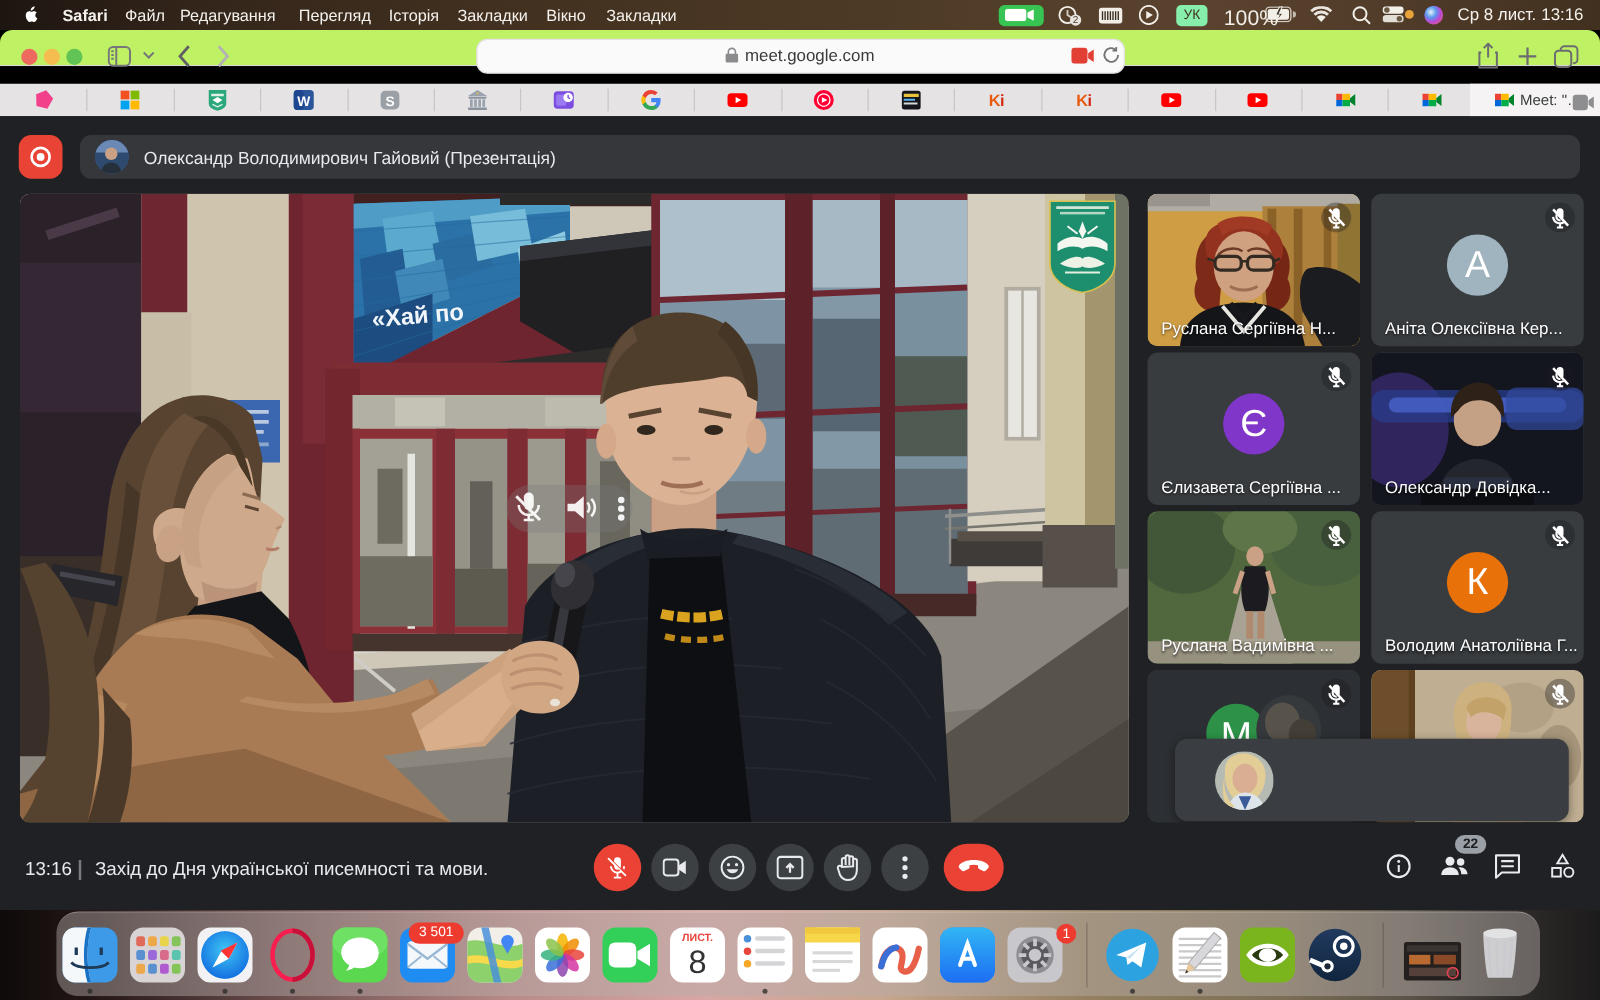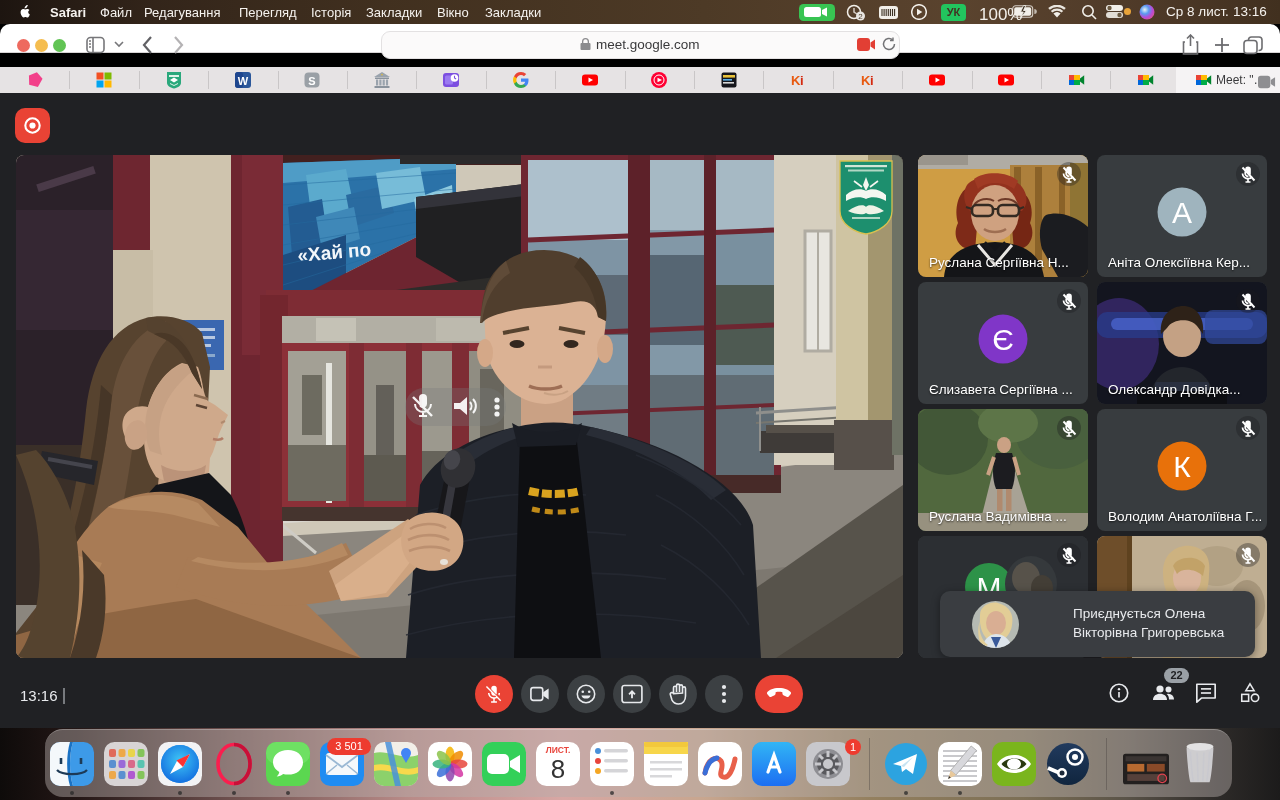--- a/index.html
+++ b/index.html
@@ -9,21 +9,21 @@
   .abs { position:absolute; }
 
   
   #menubar { position:absolute; left:0; top:0; width:1280px; height:24px;
     background:linear-gradient(90deg,#1d1510 0%,#33251a 12%,#41301f 30%,#4d3a26 55%,#5a432e 75%,#503b29 88%,#41301f 100%);
     color:#f5f2ee; font-size:13px; }
   .mitem { position:absolute; top:4.5px; white-space:nowrap; }
 
   
   #toolbar { position:absolute; left:0; top:24px; width:1280px; height:29px;
-    background:#ffffff; border-radius:10px 10px 0 0; border-bottom:1px solid #d8d5d6;padding-left:22px; }
+    background:#bef264; border-radius:10px 10px 0 0; border-bottom:1px solid #d8d5d6;padding-left:22px; }
   .tl { position:absolute; width:13px; height:13px; border-radius:50%; }
   #urlfield { position:absolute; left:381px; top:7px; width:519px; height:28px; background:#fbfafa;
     border:1px solid #e3e1e2; border-radius:9px; }
 
   
   #tabbar { position:absolute; left:0; top:67px; width:1280px; height:26px; background:#e6e3e4; }
   .tdiv { position:absolute; top:4px; height:18px; width:1px; background:#c9c6c7; }
   .fav { position:absolute; top:4px; width:18px; height:18px; }
 
   
@@ -96,21 +96,21 @@
           <line x1="9.3" y1="3" x2="9.3" y2="10"></line>
           <line x1="11.4" y1="3" x2="11.4" y2="10"></line>
           <line x1="13.5" y1="3" x2="13.5" y2="10"></line>
           <line x1="15.600000000000001" y1="3" x2="15.600000000000001" y2="10"></line>
         </g>
       </svg>
 <svg class="abs" style="left:911px;top:4px" width="16" height="16" viewBox="0 0 16 16" fill="#f2efe9">
         <circle cx="8" cy="8" r="7.3" fill="none" stroke="#f2efe9" stroke-width="1.5"></circle>
         <path d="M6 4.8 L11.3 8 L6 11.2 Z"></path>
       </svg>
-<div class="abs" style="left:941px;top:3.5px;width:25px;height:17px;border-radius:4px;background:#22c55e;color:#433222;font-size:11px;font-weight:700;text-align:center;line-height:17px">УК</div>
+<div class="abs" style="left:941px;top:3.5px;width:25px;height:17px;border-radius:4px;background:#86efac;color:#433222;font-size:11px;font-weight:400;text-align:center;line-height:17px">УК</div>
 <span class="abs" style="left:979px;top:4.5px;font-size:17px;color:#f2efe9">100%</span>
 <svg class="abs" style="left:1012px;top:5px" width="25" height="13" viewBox="0 0 25 13">
         <rect x="0.7" y="0.7" width="20" height="11.6" rx="3" fill="none" stroke="#f2efe9" stroke-width="1.1" opacity=".8"></rect>
         <rect x="2.2" y="2.2" width="17" height="8.6" rx="1.8" fill="#f2efe9"></rect>
         <path d="M22.3 4 a2.5 2.5 0 010 5" fill="#f2efe9" opacity=".7"></path>
         <path d="M11.5 0.5 L8.5 7 h2.8 L8.8 12.8 L14.5 5.5 h-3 L13.8 0.5 Z" fill="#3a2e20" stroke="#f2efe9" stroke-width="0.9"></path>
       </svg>
 <svg class="abs" style="left:1048px;top:5px" width="18" height="13" viewBox="0 0 18 13" fill="#f2efe9">
         <path d="M9 12.5 L5.4 8.6 a5.5 5.5 0 017.2 0 Z"></path>
         <path d="M2.8 5.9 a9 9 0 0112.4 0 L13.6 7.5 a6.8 6.8 0 00-9.2 0 Z" opacity=".95"></path>
@@ -318,20 +318,31 @@
         <path d="M13.5 4.5L18 1.5v10l-4.5-3z" fill="#8e8e91"></path>
       </svg>
     </div>
 
   <div id="meet">
     <div id="recbtn">
       <svg class="abs" style="left:7px;top:7px" width="21" height="21" viewBox="0 0 21 21">
           <circle cx="10.5" cy="10.5" r="7.2" fill="none" stroke="#fff" stroke-width="2.1"></circle>
           <circle cx="10.5" cy="10.5" r="3.1" fill="#fff"></circle>
         </svg>
+    </div>
+    <div id="titlepill">
+      <div class="abs" style="left:12px;top:4px;width:27px;height:27px;border-radius:50%;overflow:hidden;background:#3a5a8a">
+        <svg width="27" height="27" viewBox="0 0 27 27">
+            <rect width="27" height="27" fill="#2e4a6e"></rect>
+            <rect x="0" y="0" width="27" height="10" fill="#6a8ab5"></rect>
+            <circle cx="13" cy="11" r="5" fill="#caa184"></circle>
+            <path d="M5 27c0-6 4-9 8-9s8 3 8 9z" fill="#26303a"></path>
+          </svg>
+      </div>
+      <span style="margin-left:51px">Олександр Володимирович Гайовий (Презентація)</span>
     </div>
 
     <div id="mainvideo">
       <svg width="887" height="503" viewBox="0 0 887 503" preserveAspectRatio="none" shape-rendering="auto">
 
         <rect x="0" y="0" width="887" height="503" fill="#cfc8b8"></rect>
 
         <polygon points="0,450 134,435 250,382 420,372 533,332 764,312 887,296 887,503 0,503" fill="#8b867e"></polygon>
         <polygon points="0,480 300,460 887,400 887,503 0,503" fill="#7d7870"></polygon>
         <polygon points="640,503 887,330 887,503" fill="#57534b"></polygon>
@@ -716,26 +727,26 @@
       <div class="abs" style="left:32px;top:10px;width:47px;height:47px;border-radius:50%;overflow:hidden">
         <svg width="47" height="47" viewBox="0 0 47 47">
             <rect width="47" height="47" fill="#b5bab3"></rect>
             <path d="M8 14 C8 4 20 0 26 2 C38 5 42 14 40 24 C39 32 34 38 28 40 L18 40 C11 36 7 26 8 14Z" fill="#e2cd96"></path>
             <ellipse cx="24" cy="22" rx="10" ry="12" fill="#d9ae93"></ellipse>
             <path d="M10 47 C12 36 20 33 24 33 C30 33 38 37 40 47 Z" fill="#dde4ea"></path>
             <path d="M19 36 L24 47 L29 36" fill="#3a5a9a"></path>
             <path d="M8 20 C6 30 10 40 16 44 L10 47 C6 38 5 28 8 20Z" fill="#e2cd96"></path>
           </svg>
       </div>
-      <div class="txt">Приєднується Олена<br>Вікторівна Григоревська</div>
     </div>
 
     <div id="botbar">
       <span class="abs" style="left:20px;top:29px;font-size:15px">13:16</span>
       <div class="abs" style="left:63px;top:30px;width:1.5px;height:16px;background:#777a7e"></div>
+      <span class="abs" style="left:76px;top:29px;font-size:15px">Захід до Дня української писемності та мови.</span>
     </div>
     <div id="botbtns">
         <div class="cbtn red" style="left:475px">
           <svg class="abs" style="left:8px;top:8px" width="22" height="22" viewBox="0 0 24 24" fill="#fff">
             <path d="M12 3a3 3 0 013 3v5a3 3 0 01-.4 1.5L9 6.9V6a3 3 0 013-3z"></path>
             <path d="M18.6 11h-1.7a5 5 0 01-.27 1.6l1.3 1.3c.4-.9.64-1.87.67-2.9zM5.4 11c.3 3.3 2.9 5.9 5.8 6.3V20H8.8v1.6h6.4V20h-2.4v-2.7c.9-.1 1.75-.4 2.5-.85l3.5 3.5 1.1-1.1L4.3 3.3 3.2 4.4l5.8 5.8V11c0 1.66 1.34 3 3 3 .44 0 .86-.1 1.24-.27l1.2 1.2A4.6 4.6 0 0112 15.6 4.6 4.6 0 017.1 11H5.4z"></path>
           </svg>
         </div>
 <div class="cbtn" style="left:521px">
           <svg class="abs" style="left:9px;top:10px" width="20" height="18" viewBox="0 0 22 18" fill="none" stroke="#e8eaed" stroke-width="1.8">

